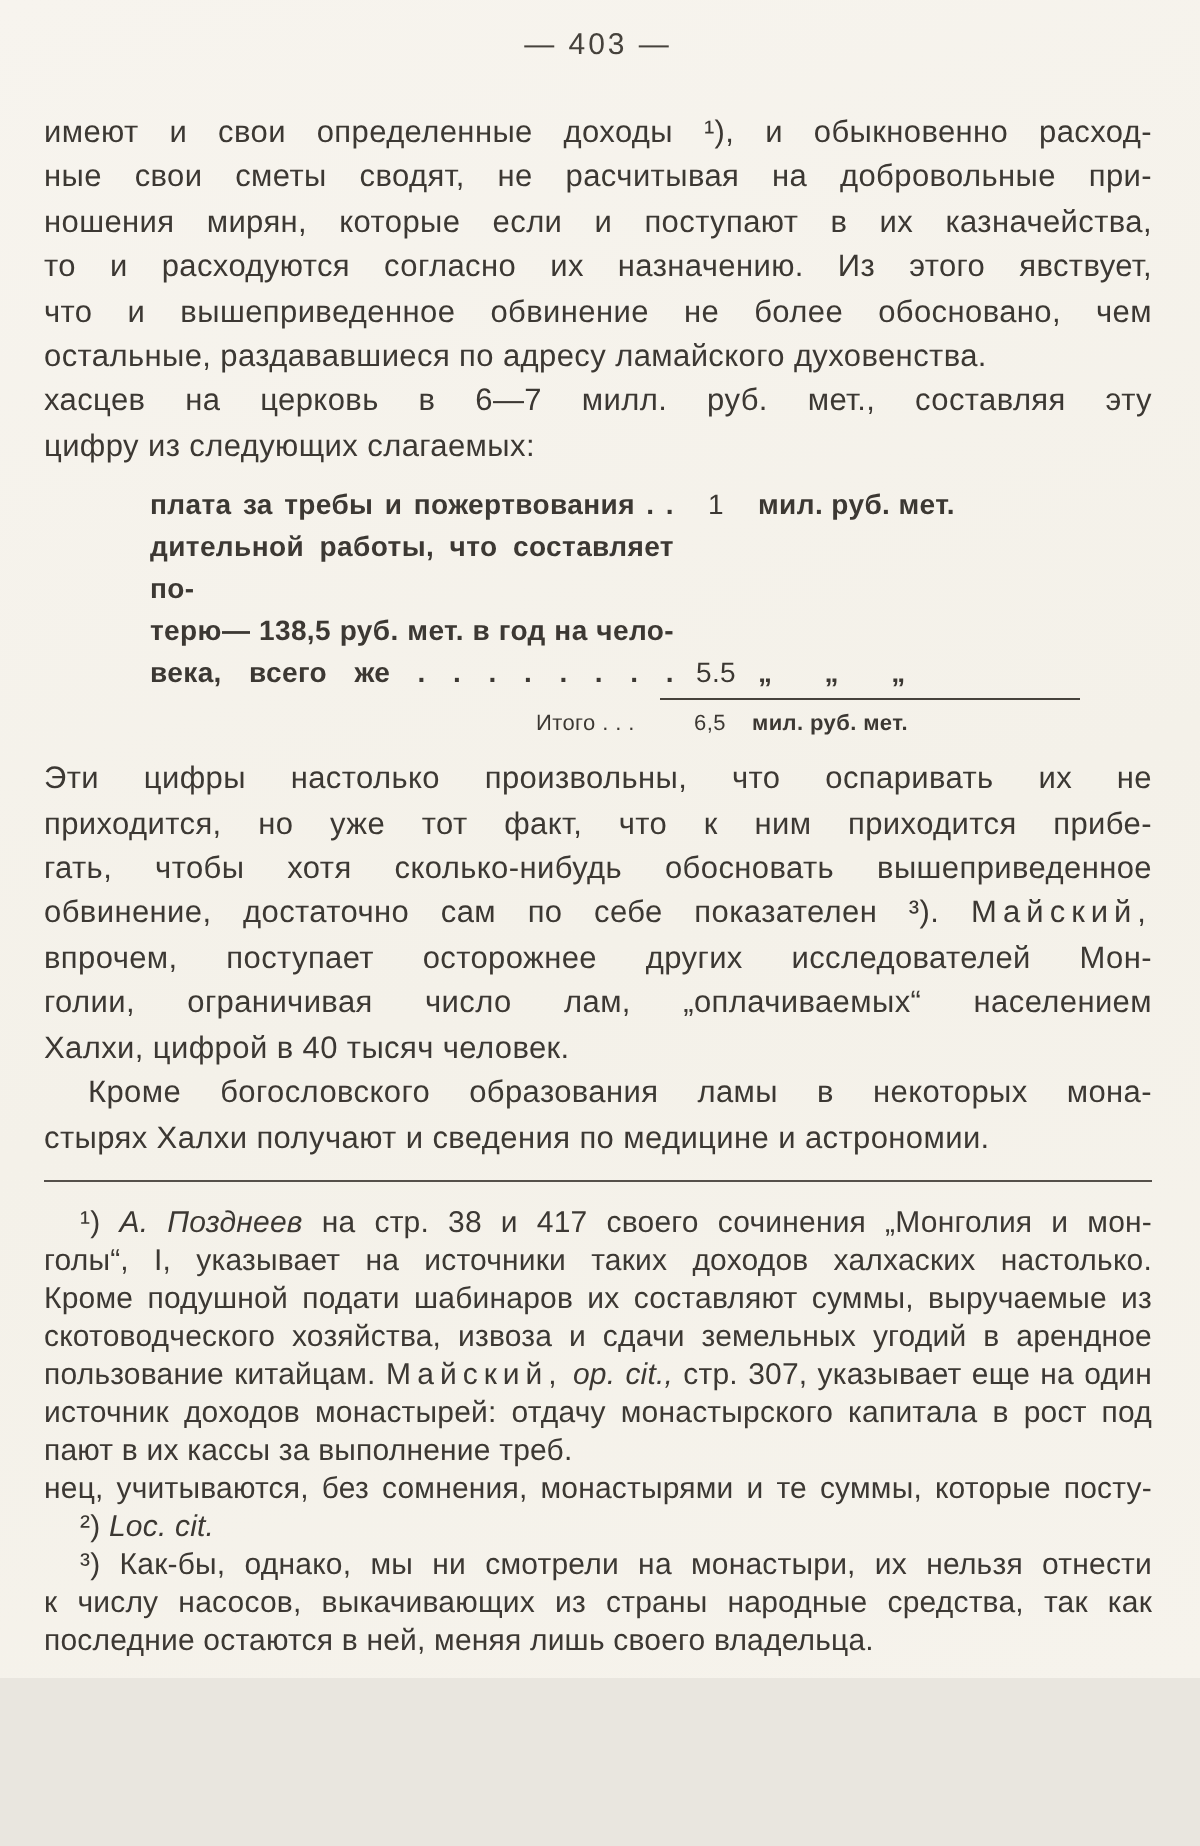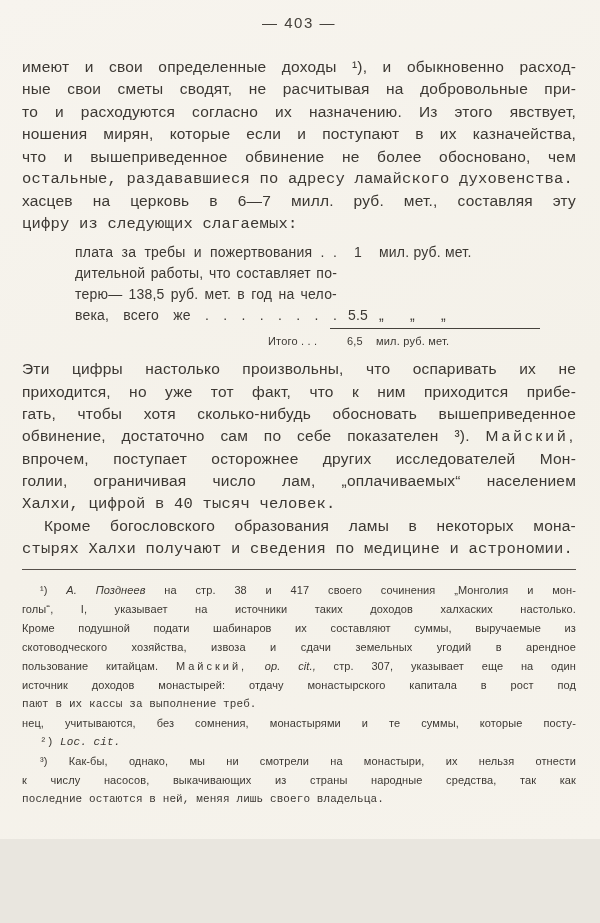--- a/index.html
+++ b/index.html
@@ -19,52 +19,52 @@
   .folio {
     text-align:center;
     font-size:15px;
     letter-spacing:1.5px;
     color:#46423c;
     height:20px;
     margin-bottom:22px;
   }
   .body-text { font-size:15.5px; line-height:22.4px; letter-spacing:0.2px; }
   .line { text-align:justify; text-align-last:justify; }
-  .line.last { text-align-last:left;font-family:Liberation Mono, monospace; }
+  .line.last { text-align-last:left; }
   .line.indent { text-indent:22px; }
   .sperr { letter-spacing:3px; }
   .it { font-style:italic; }
 
   .table { margin:7px 0 6px 53px; font-size:14px; line-height:21px; }
   .trow { display:flex; }
-  .tlabel { width:262px; flex:none; text-align:justify; text-align-last:justify; }
+  .tlabel { width:262px; flex:none; text-align:justify; text-align-last:justify;font-weight:bold; }
   .tval { width:42px; flex:none; text-align:center; }
-  .tunit { flex:none; }
+  .tunit { flex:none;font-weight:bold; }
   .tunit.q { word-spacing:22px; }
   .sum-rule { width:210px; border-top:1.5px solid #46423c; margin:2px 0 2px 255px; }
   .total { display:flex; margin-left:193px; font-size:11px; line-height:21px; }
   .total-label { width:66px; flex:none; }
 
   .fn-rule { border-top:1px solid #55504a; margin:9px 0 11px 0; }
-  .footnotes { font-size:11px; line-height:19px; letter-spacing:0.1px; }
+  .footnotes { font-size:15px; line-height:19px; letter-spacing:0.1px; }
   .footnotes .line.indent { text-indent:18px; }
 </style>
 </head>
 <body>
 
 <div class="page">
 
   <div class="folio">— 403 —</div>
 
   <div class="body-text">
 
     <div class="line">имеют и свои определенные доходы ¹), и обыкновенно расход-</div>
     <div class="line">ные свои сметы сводят, не расчитывая на добровольные при-</div>
+    <div class="line">ношения мирян, которые если и поступают в их казначейства,</div>
     <div class="line">то и расходуются согласно их назначению. Из этого явствует,</div>
-    <div class="line">ношения мирян, которые если и поступают в их казначейства,</div>
     <div class="line">что и вышеприведенное обвинение не более обосновано, чем</div>
     <div class="line last">остальные, раздававшиеся по адресу ламайского духовенства.</div>
 
     <div class="line">хасцев на церковь в 6—7 милл. руб. мет., составляя эту</div>
     <div class="line last">цифру из следующих слагаемых:</div>
 
     <div class="table">
       <div class="trow">
         <span class="tlabel">плата за требы и пожертвования . .</span>
         <span class="tval">1</span>

